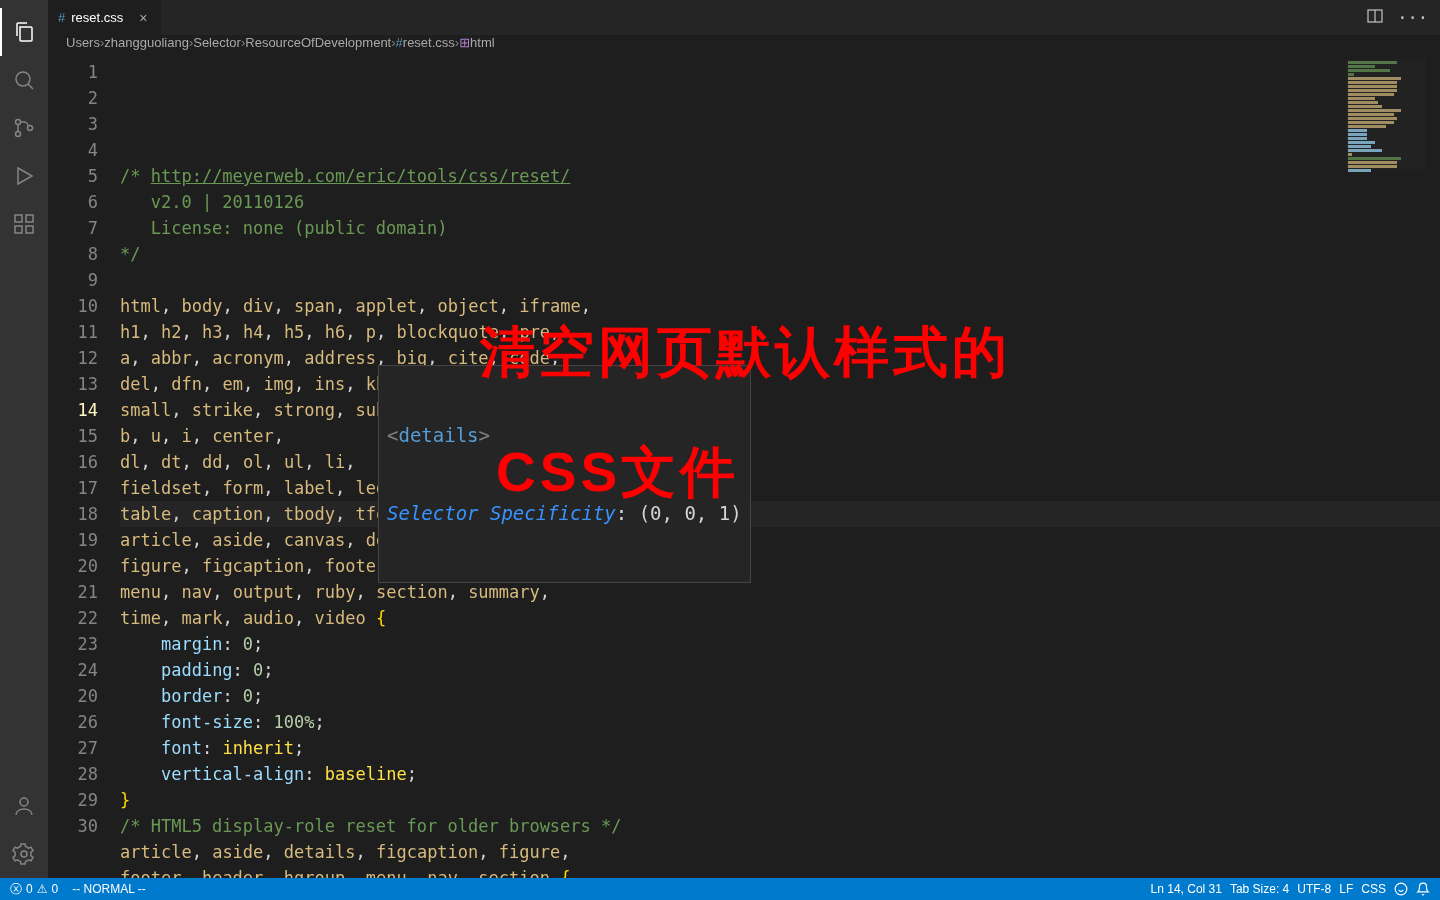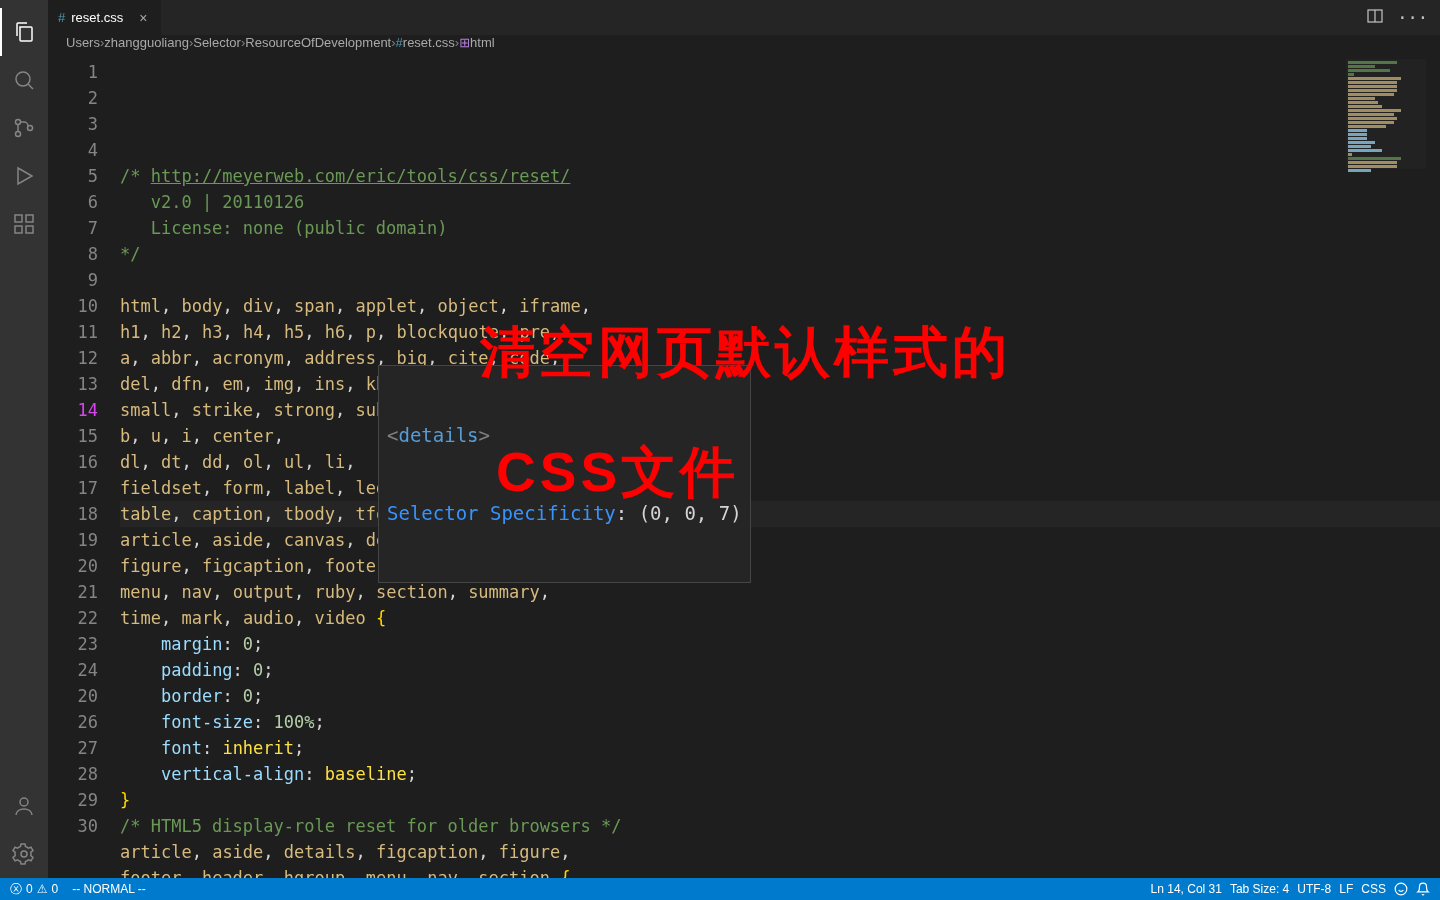--- a/index.html
+++ b/index.html
@@ -62,21 +62,21 @@
     .gutter {
       width: 72px; padding-right: 22px;
       text-align: right;
       color: #858585;
       font-size: 17px;
       line-height: 26px;
       user-select: none;
       padding-top: 0;
     }
     .gutter .ln { height: 26px; }
-    .gutter .ln.active { color: #d946ef; }
+    .gutter .ln.active { color: #fef9c3; }
     .code {
       flex: 1; position: relative;
       font-size: 17px;
       line-height: 26px;
       white-space: pre;
     }
     .code .row { height: 26px; }
     .code .row.active { background: rgba(255,255,255,0.035); }
     .k-com { color: #6a9955; }
     .k-link { color: #6a9955; text-decoration: underline; }
@@ -91,21 +91,21 @@
     .hover-tip {
       position: absolute;
       border: 1px solid #454545;
       background: #252526;
       padding: 4px 8px;
       font-size: 19px;
       color: #d4d4d4;
       z-index: 50;
     }
     .hover-tip .row1 .ang{ color:#808080;}
-    .hover-tip .spe { color: #3794ff; }
+    .hover-tip .spe { color: #3794ff; font-style: italic; }
     .overlay-text {
       position: absolute;
       font-family: 'PingFang SC', 'Microsoft YaHei', sans-serif;
       font-weight: bold;
       font-size: 55px;
       color: #ff0000;
       line-height: 1.1;
       z-index: 60;
       text-align: left;
       letter-spacing: 4px;
@@ -250,21 +250,21 @@
       <div class="ln">27</div>
       <div class="ln">28</div>
       <div class="ln">29</div>
       <div class="ln">30</div>
     </div>
   <div class="code" id="code">
     
     
   <div class="row"><span class="k-com">/* </span><span class="k-link">http://meyerweb.com/eric/tools/css/reset/</span></div><div class="row"><span class="k-com">   v2.0 | 20110126</span></div><div class="row"><span class="k-com">   License: none (public domain)</span></div><div class="row"><span class="k-com">*/</span></div><div class="row"> </div><div class="row"><span class="k-sel">html</span><span class="k-white">, </span><span class="k-sel">body</span><span class="k-white">, </span><span class="k-sel">div</span><span class="k-white">, </span><span class="k-sel">span</span><span class="k-white">, </span><span class="k-sel">applet</span><span class="k-white">, </span><span class="k-sel">object</span><span class="k-white">, </span><span class="k-sel">iframe</span><span class="k-white">,</span></div><div class="row"><span class="k-sel">h1</span><span class="k-white">, </span><span class="k-sel">h2</span><span class="k-white">, </span><span class="k-sel">h3</span><span class="k-white">, </span><span class="k-sel">h4</span><span class="k-white">, </span><span class="k-sel">h5</span><span class="k-white">, </span><span class="k-sel">h6</span><span class="k-white">, </span><span class="k-sel">p</span><span class="k-white">, </span><span class="k-sel">blockquote</span><span class="k-white">, </span><span class="k-sel">pre</span><span class="k-white">,</span></div><div class="row"><span class="k-sel">a</span><span class="k-white">, </span><span class="k-sel">abbr</span><span class="k-white">, </span><span class="k-sel">acronym</span><span class="k-white">, </span><span class="k-sel">address</span><span class="k-white">, </span><span class="k-sel">big</span><span class="k-white">, </span><span class="k-sel">cite</span><span class="k-white">, </span><span class="k-sel">code</span><span class="k-white">,</span></div><div class="row"><span class="k-sel">del</span><span class="k-white">, </span><span class="k-sel">dfn</span><span class="k-white">, </span><span class="k-sel">em</span><span class="k-white">, </span><span class="k-sel">img</span><span class="k-white">, </span><span class="k-sel">ins</span><span class="k-white">, </span><span class="k-sel">kbd</span><span class="k-white">, </span><span class="k-sel">q</span><span class="k-white">, </span><span class="k-sel">s</span><span class="k-white">, </span><span class="k-sel">samp</span><span class="k-white">,</span></div><div class="row"><span class="k-sel">small</span><span class="k-white">, </span><span class="k-sel">strike</span><span class="k-white">, </span><span class="k-sel">strong</span><span class="k-white">, </span><span class="k-sel">sub</span><span class="k-white">, </span><span class="k-sel">sup</span><span class="k-white">, </span><span class="k-sel">tt</span><span class="k-white">, </span><span class="k-sel">var</span><span class="k-white">,</span></div><div class="row"><span class="k-sel">b</span><span class="k-white">, </span><span class="k-sel">u</span><span class="k-white">, </span><span class="k-sel">i</span><span class="k-white">, </span><span class="k-sel">center</span><span class="k-white">,</span></div><div class="row"><span class="k-sel">dl</span><span class="k-white">, </span><span class="k-sel">dt</span><span class="k-white">, </span><span class="k-sel">dd</span><span class="k-white">, </span><span class="k-sel">ol</span><span class="k-white">, </span><span class="k-sel">ul</span><span class="k-white">, </span><span class="k-sel">li</span><span class="k-white">,</span></div><div class="row"><span class="k-sel">fieldset</span><span class="k-white">, </span><span class="k-sel">form</span><span class="k-white">, </span><span class="k-sel">label</span><span class="k-white">, </span><span class="k-sel">legend</span><span class="k-white">,</span></div><div class="row active"><span class="k-sel">table</span><span class="k-white">, </span><span class="k-sel">caption</span><span class="k-white">, </span><span class="k-sel">tbody</span><span class="k-white">, </span><span class="k-sel">tfoot</span><span class="k-white">, </span><span class="k-sel">thead</span><span class="k-white">, </span><span class="k-sel">tr</span><span class="k-white">, </span><span class="k-sel">th</span><span class="k-white">, </span><span class="k-sel">td</span><span class="k-white">,</span></div><div class="row"><span class="k-sel">article</span><span class="k-white">, </span><span class="k-sel">aside</span><span class="k-white">, </span><span class="k-sel">canvas</span><span class="k-white">, </span><span class="k-sel">details</span><span class="k-white">, </span><span class="k-sel">embed</span><span class="k-white">, </span></div><div class="row"><span class="k-sel">figure</span><span class="k-white">, </span><span class="k-sel">figcaption</span><span class="k-white">, </span><span class="k-sel">footer</span><span class="k-white">, </span><span class="k-sel">header</span><span class="k-white">, </span><span class="k-sel">hgroup</span><span class="k-white">, </span></div><div class="row"><span class="k-sel">menu</span><span class="k-white">, </span><span class="k-sel">nav</span><span class="k-white">, </span><span class="k-sel">output</span><span class="k-white">, </span><span class="k-sel">ruby</span><span class="k-white">, </span><span class="k-sel">section</span><span class="k-white">, </span><span class="k-sel">summary</span><span class="k-white">,</span></div><div class="row"><span class="k-sel">time</span><span class="k-white">, </span><span class="k-sel">mark</span><span class="k-white">, </span><span class="k-sel">audio</span><span class="k-white">, </span><span class="k-sel">video </span><span class="k-br">{</span></div><div class="row">    <span class="k-prop">margin</span><span class="k-pn">: </span><span class="k-num">0</span><span class="k-pn">;</span></div><div class="row">    <span class="k-prop">padding</span><span class="k-pn">: </span><span class="k-num">0</span><span class="k-pn">;</span></div><div class="row">    <span class="k-prop">border</span><span class="k-pn">: </span><span class="k-num">0</span><span class="k-pn">;</span></div><div class="row">    <span class="k-prop">font-size</span><span class="k-pn">: </span><span class="k-num">100%</span><span class="k-pn">;</span></div><div class="row">    <span class="k-prop">font</span><span class="k-pn">: </span><span class="k-val">inherit</span><span class="k-pn">;</span></div><div class="row">    <span class="k-prop">vertical-align</span><span class="k-pn">: </span><span class="k-val">baseline</span><span class="k-pn">;</span></div><div class="row"><span class="k-br">}</span></div><div class="row"><span class="k-com">/* HTML5 display-role reset for older browsers */</span></div><div class="row"><span class="k-sel">article</span><span class="k-white">, </span><span class="k-sel">aside</span><span class="k-white">, </span><span class="k-sel">details</span><span class="k-white">, </span><span class="k-sel">figcaption</span><span class="k-white">, </span><span class="k-sel">figure</span><span class="k-white">,</span></div><div class="row"><span class="k-sel">footer</span><span class="k-white">, </span><span class="k-sel">header</span><span class="k-white">, </span><span class="k-sel">hgroup</span><span class="k-white">, </span><span class="k-sel">menu</span><span class="k-white">, </span><span class="k-sel">nav</span><span class="k-white">, </span><span class="k-sel">section </span><span class="k-br">{</span></div><div class="row">    <span class="k-prop">display</span><span class="k-pn">: </span><span class="k-val">block</span><span class="k-pn">;</span></div><div class="hover-tip" style="left:258px; top:306px;">
       <div class="row1"><span class="ang">&lt;</span><span class="k-tag">details</span><span class="ang">&gt;</span></div>
-      <div><span class="spe">Selector Specificity</span><span>: (0, 0, 7)</span></div>
+      <div><span class="spe">Selector Specificity</span><span>: (0, 0, 1)</span></div>
     </div></div>
 </div>
 
 <div class="overlay-text" style="left:480px; top:322px;">
   <div>清空网页默认样式的</div>
 </div>
 <div class="overlay-text" style="left:480px; top:442px;margin-left:16px;">
   <div>CSS文件</div>
 </div>
 

